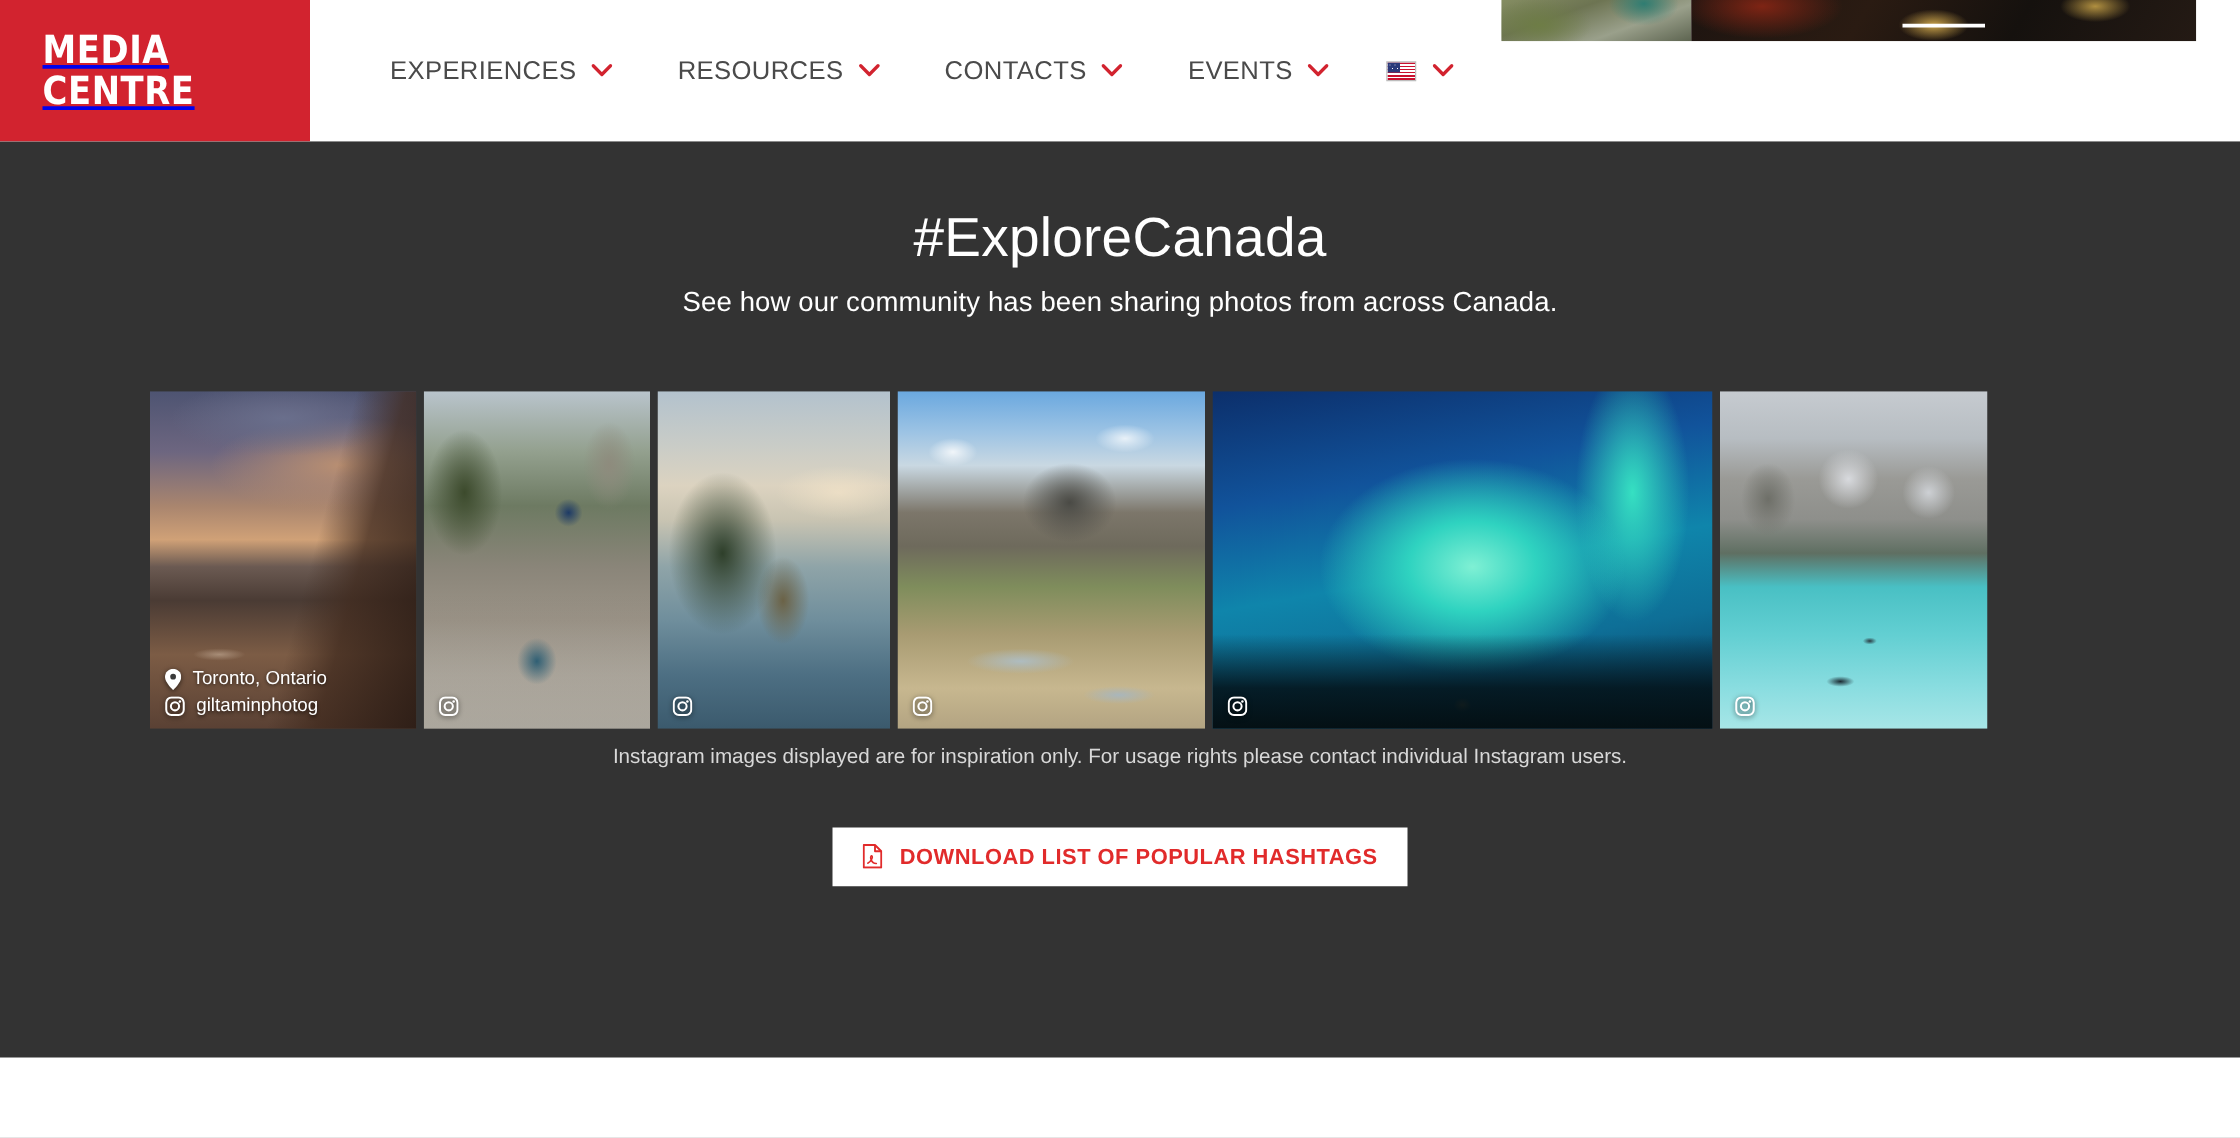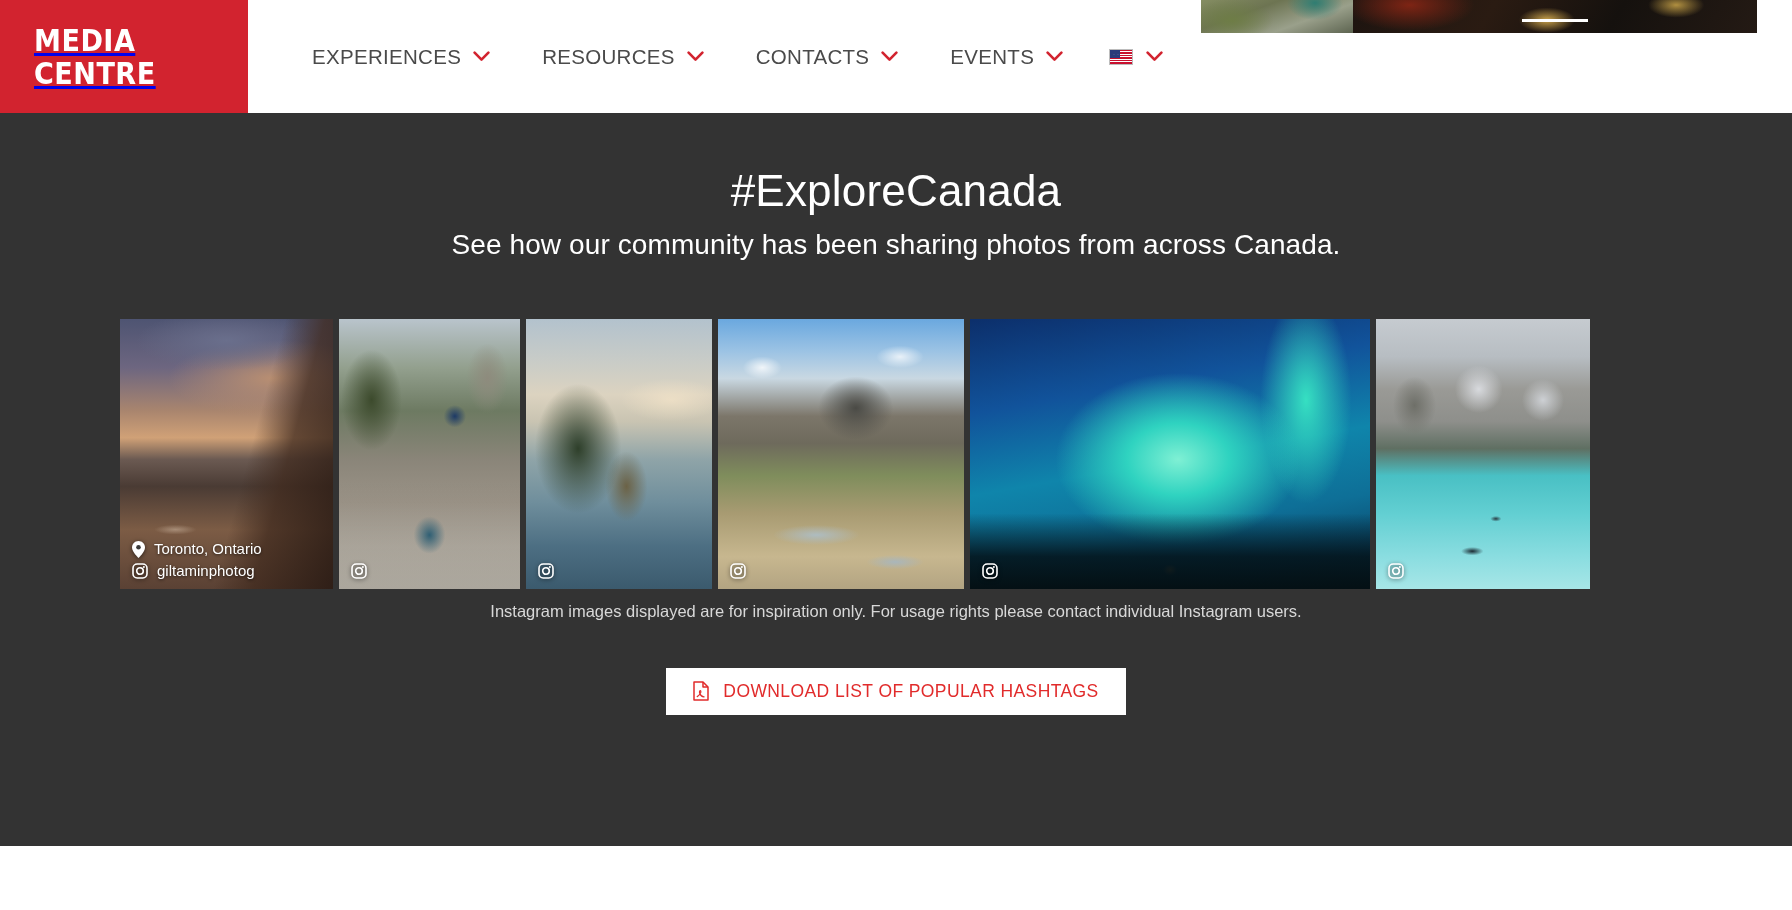--- a/index.html
+++ b/index.html
@@ -161,21 +161,21 @@
     text-align: center;
     color: #ffffff;
     font-size: 44px;
     font-weight: 300;
     letter-spacing: 0.2px;
     line-height: 1.2;
   }
   .sub {
     text-align: center;
     color: #ffffff;
-    font-size: 28px;
+    font-size: 22px;
     font-weight: 300;
     margin-top: 11px;
     letter-spacing: 0.1px;
   }
 
   
   .gallery {
     margin-top: 58px;
     display: flex;
     align-items: center;
@@ -320,21 +320,21 @@
     display: flex;
     align-items: center;
     justify-content: center;
     gap: 14px;
     cursor: pointer;
     font-family: "Liberation Sans", sans-serif;
   }
   .cta-label {
     color: #e12b2b;
     font-size: 17.5px;
-    font-weight: normal;
+    font-weight: bold;
     letter-spacing: 0.4px;
     white-space: nowrap;
   }
   .pdf-icon { display:block; width: 16px; height: 20px; }
 
   .footer-white { height: 85px; background: #ffffff; }
 </style>
 </head>
 <body>
 

